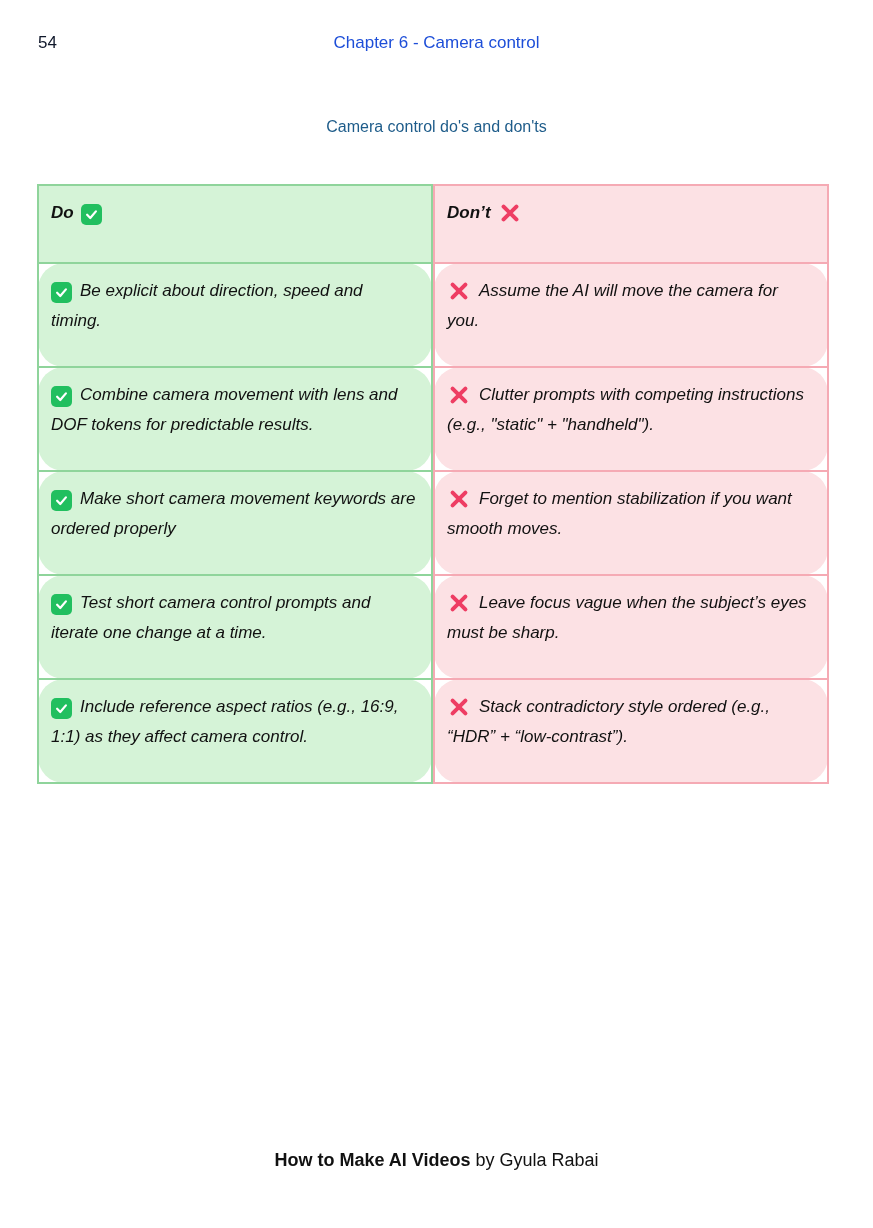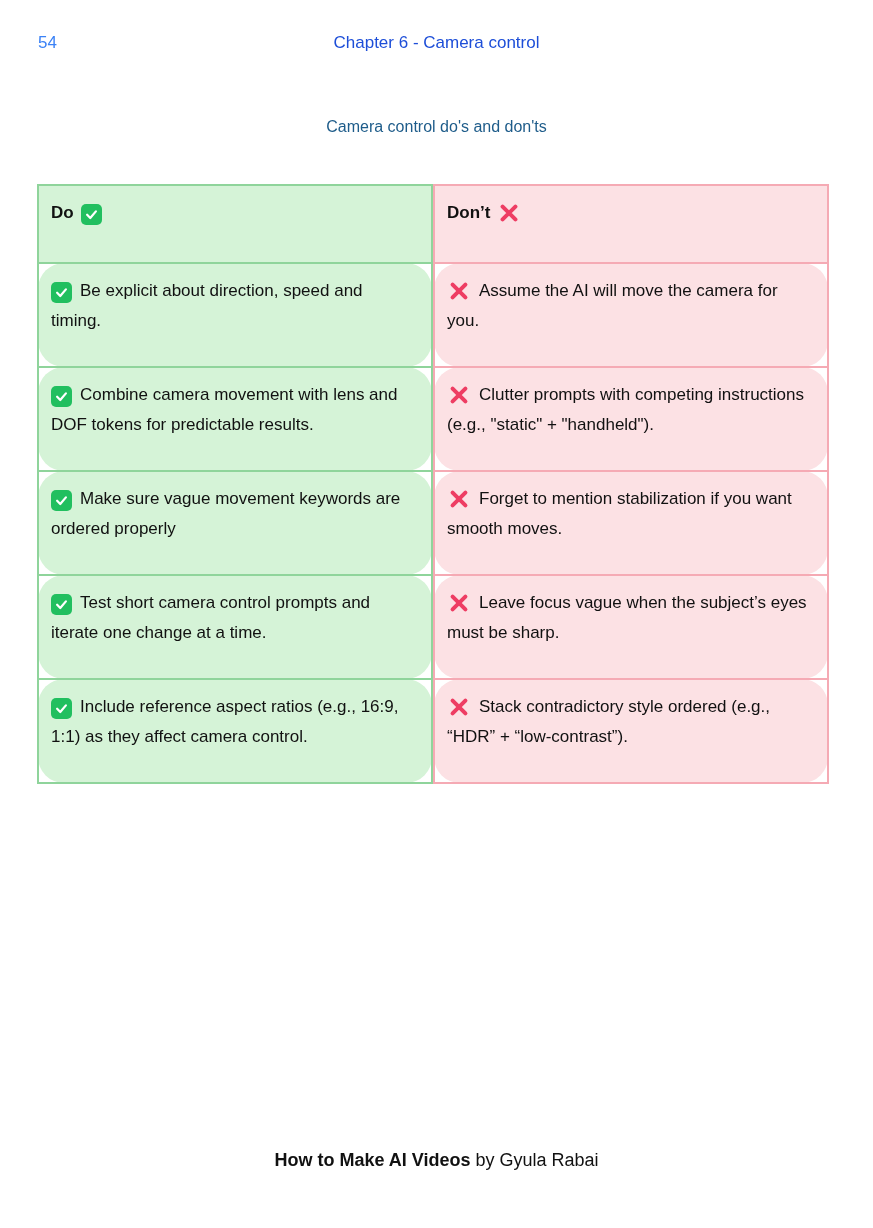--- a/index.html
+++ b/index.html
@@ -14,37 +14,38 @@
   .page-header {
     position: relative;
     padding-top: 33px;
     height: 24px;
   }
   .page-number {
     position: absolute;
     left: 38px;
     top: 33px;
     font-size: 17px;
-    color: #3b82f6;
+    color: #0f172a;
   }
   .chapter-title {
     text-align: center;
     font-size: 17px;
     color: #1d4ed8;
   }
   .doc-title {
     margin-top: 56px;
     text-align: center;
     font-size: 16px;
     line-height: 28px;
     color: var(--title-color, #1e5c8a);
   }
   .dd-table-wrap {
     display: flex;
     margin: 43px 37px 0 37px;
+    font-style: italic;
   }
   table.col-table {
     border-collapse: collapse;
     table-layout: fixed;
     width: 396px;
   }
   .col-table th, .col-table td {
     vertical-align: top;
     text-align: left;
     font-size: 17px;
@@ -129,21 +130,21 @@
               <svg viewBox="0 0 24 24">
                 <path d="M5 12.5l5 5 9-10.5" stroke="#ffffff" stroke-width="3.6" fill="none" stroke-linecap="round" stroke-linejoin="round"></path>
               </svg>
             </span><span>Combine camera movement with lens and DOF tokens for predictable results.</span></td>
     </tr>
     <tr>
       <td><span class="icon-check">
               <svg viewBox="0 0 24 24">
                 <path d="M5 12.5l5 5 9-10.5" stroke="#ffffff" stroke-width="3.6" fill="none" stroke-linecap="round" stroke-linejoin="round"></path>
               </svg>
-            </span><span>Make sure vague movement keywords are ordered properly</span></td>
+            </span><span>Make short camera movement keywords are ordered properly</span></td>
     </tr>
     <tr>
       <td><span class="icon-check">
               <svg viewBox="0 0 24 24">
                 <path d="M5 12.5l5 5 9-10.5" stroke="#ffffff" stroke-width="3.6" fill="none" stroke-linecap="round" stroke-linejoin="round"></path>
               </svg>
             </span><span>Test short camera control prompts and iterate one change at a time.</span></td>
     </tr>
     <tr>
       <td><span class="icon-check">

